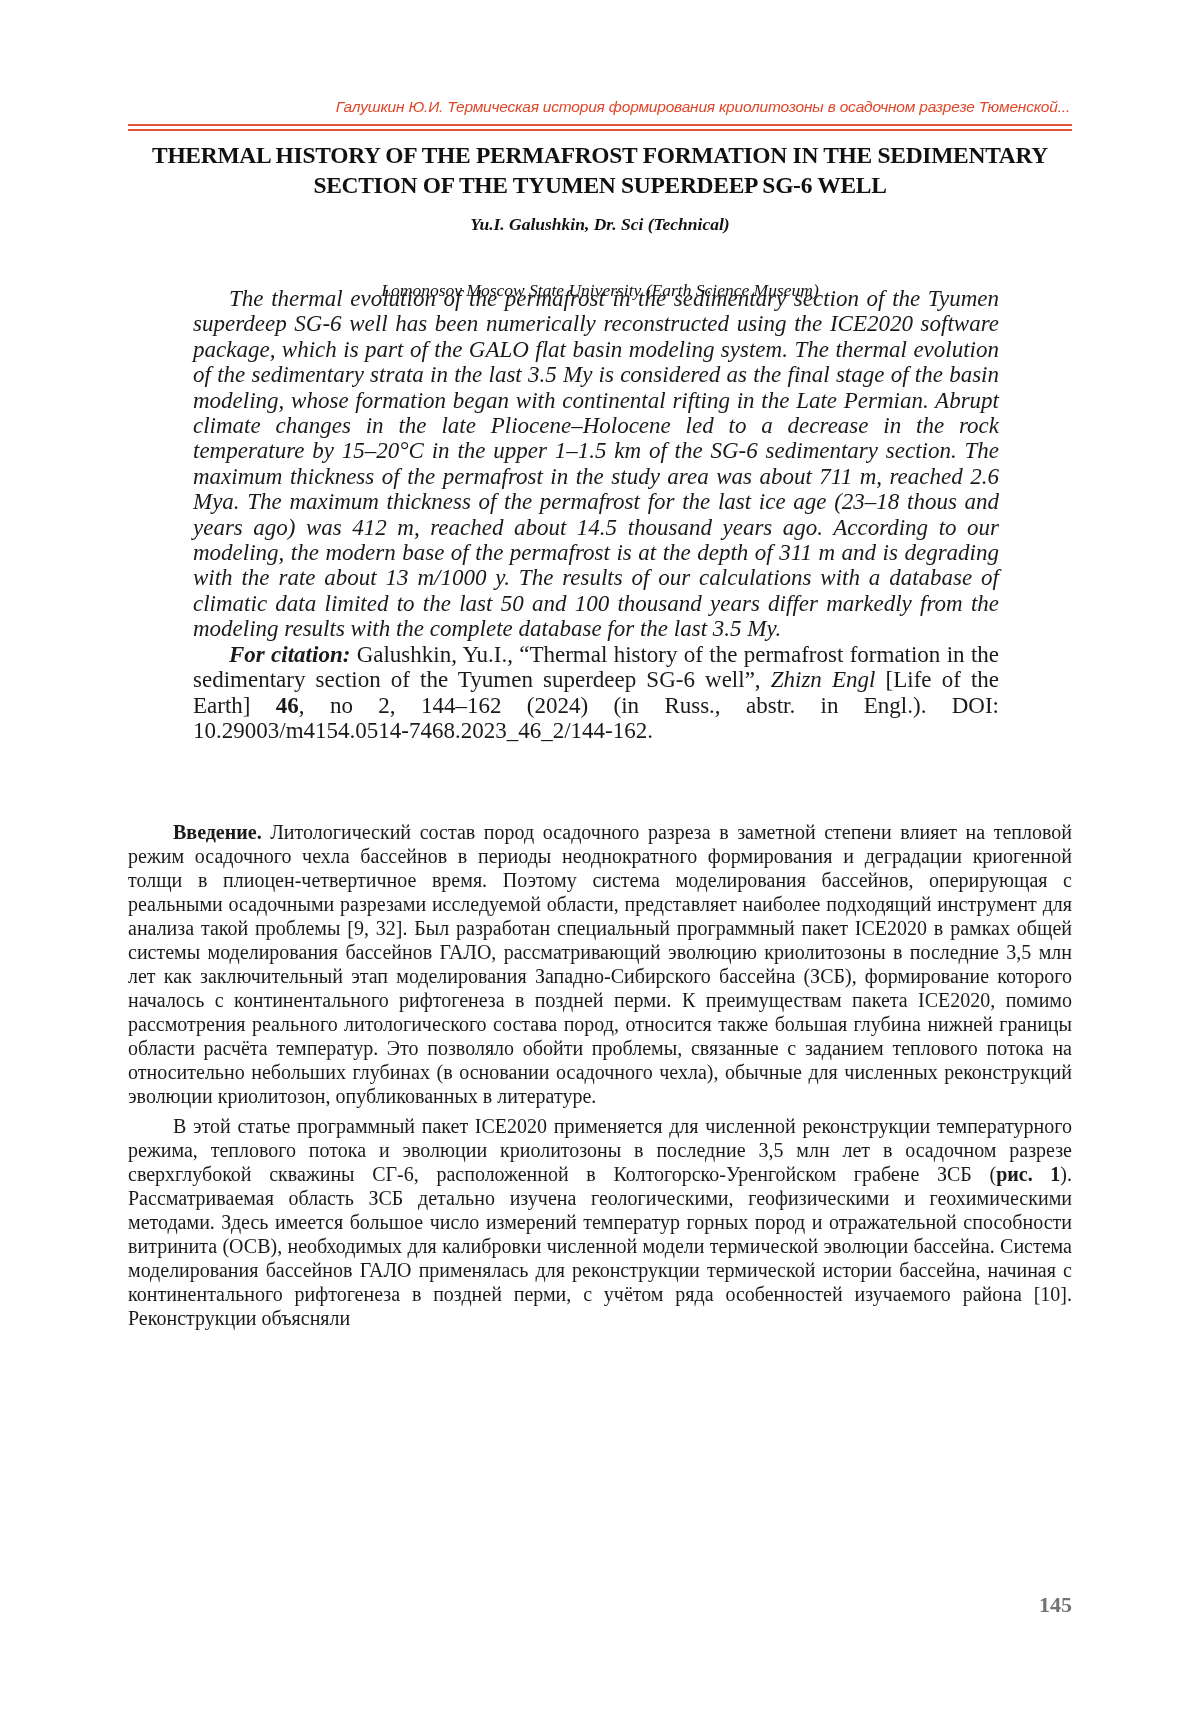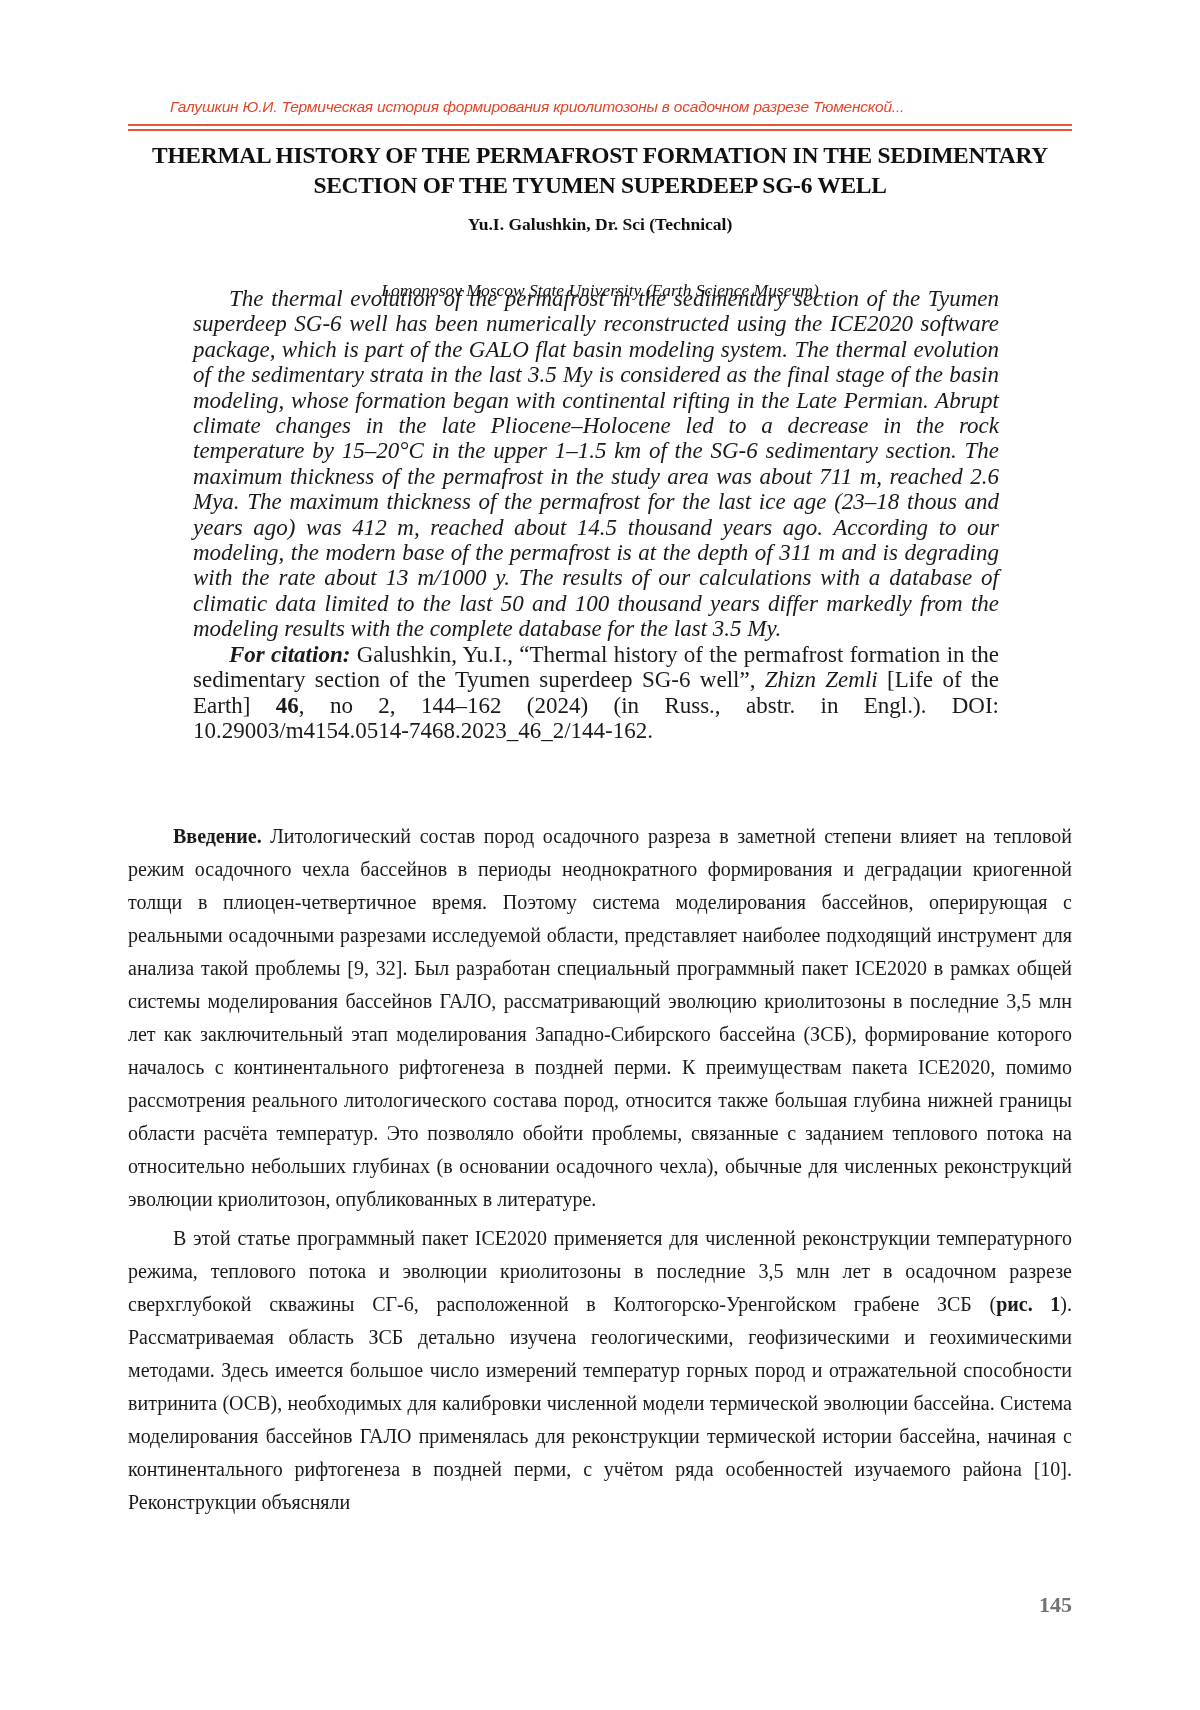--- a/index.html
+++ b/index.html
@@ -2,55 +2,55 @@
 <html><head>
 <meta charset="utf-8">
 <style>
   html, body { margin: 0; padding: 0; background: #ffffff; }
   body { width: 1200px; height: 1710px; position: relative; overflow: hidden; color: #1a1a1a; }
   .page { position: absolute; left: 0; top: 0; width: 1200px; height: 1710px; }
 
   .running-head {
     position: absolute; left: 170px; top: 98px; width: 900px;
     font-family: "Liberation Sans", sans-serif; font-style: italic;
-    font-size: 15.5px; color: #e0472a; white-space: nowrap; text-align: left;
+    font-size: 15.5px; color: #e0472a; white-space: nowrap; text-align: right;
     letter-spacing: -0.2px;
   }
   .head-rule {
     position: absolute; left: 128px; top: 124px; width: 944px; height: 2px; background: #e5553a;
   }
   .head-rule.second { top: 129px; height: 1.5px; }
 
   .title {
     position: absolute; left: 120px; top: 140px; width: 960px; text-align: center;
     font-family: "Liberation Serif", serif; font-weight: bold; font-size: 23.5px;
     line-height: 30px; letter-spacing: -0.3px; color: #111;
   }
   .author {
     position: absolute; left: 120px; top: 214px; width: 960px; text-align: center;
-    font-family: "Liberation Serif", serif; font-weight: bold; font-size: 17.5px; color: #111;
+    font-family: "Liberation Serif", serif; font-weight: bold; font-size: 17.5px; color: #111; font-style: italic;
   }
   .affiliation {
     position: absolute; left: 120px; top: 240px; width: 960px; text-align: center;
     font-family: "Liberation Serif", serif; font-style: italic; font-size: 17.5px; color: #111; margin-top: 40px;
   }
 
   .abstract {
     position: absolute; left: 193px; top: 286px; width: 806px;
     font-family: "Liberation Serif", serif; font-style: italic;
     font-size: 23px; line-height: 25.4px; text-align: justify; color: #1a1a1a;
   }
   .abstract p { margin: 0; text-indent: 36px; }
   .abstract .kw-label, .abstract .cite-label { font-weight: bold; }
   .abstract .citation { font-style: normal; }
   .abstract .citation i { font-style: italic; }
 
   .body-text {
     position: absolute; left: 128px; top: 820px; width: 944px;
-    font-family: "Liberation Serif", serif; font-size: 20px; line-height: 33px;
+    font-family: "Liberation Serif", serif; font-size: 20px; line-height: 24px;
     text-align: justify; color: #1a1a1a;
   }
   .body-text p { margin: 0 0 6px 0; text-indent: 45px; }
   .body-text b { font-weight: bold; }
 
   .page-number {
     position: absolute; left: 1000px; top: 1592px; width: 72px; text-align: right;
     font-family: "Liberation Serif", serif; font-weight: bold; font-size: 22px; color: #737373;
   }
 </style>
@@ -65,21 +65,21 @@
 
   <div class="title">THERMAL HISTORY OF THE PERMAFROST FORMATION IN THE SEDIMENTARY SECTION OF THE TYUMEN SUPERDEEP SG-6 WELL</div>
   <div class="author">Yu.I. Galushkin, Dr. Sci (Technical)</div>
   <div class="affiliation">Lomonosov Moscow State University (Earth Science Museum)</div>
 
   <div class="abstract">
     <p>The thermal evolution of the permafrost in the sedimentary section of the Tyumen superdeep SG-6 well has been numerically reconstructed using the ICE2020 software package, which is part of the GALO flat basin modeling system. The thermal evolution of the sedimentary strata in the last 3.5 My is considered as the final stage of the basin modeling, whose formation began with continental rifting in the Late Permian. Abrupt climate changes in the late Pliocene–Holocene led to a decrease in the rock temperature by 15–20°C in the upper 1–1.5 km of the SG-6 sedimentary section. The maximum thickness of the permafrost in the study area was about 711 m, reached 2.6 Mya. The maximum thickness of the permafrost for the last ice age (23–18 thous and years ago) was 412 m, reached about 14.5 thousand years ago. According to our modeling, the modern base of the permafrost is at the depth of 311 m and is degrading with the rate about 13 m/1000 y. The results of our calculations with a database of climatic data limited to the last 50 and 100 thousand years differ markedly from the modeling results with the complete database for the last 3.5 My.</p>
     <p class="citation">
       <span class="cite-label" style="font-style:italic">For citation:</span>
       <span>Galushkin, Yu.I., “Thermal history of the permafrost formation in the sedimentary section of the Tyumen superdeep SG-6 well”,</span>
-      <i>Zhizn Zemli</i>
+      <i>Zhizn Engl</i>
       <span>[Life of the Earth]</span>
       <b>46</b><span>, no 2, 144–162 (2024) (in Russ., abstr. in Engl.). DOI: 10.29003/m4154.0514-7468.2023_46_2/144-162.</span>
     </p>
   </div>
 
   <div class="body-text">
     <p>
       <b>Введение.</b>
       <span>Литологический состав пород осадочного разреза в заметной степени влияет на тепловой режим осадочного чехла бассейнов в периоды неоднократного формирования и деградации криогенной толщи в плиоцен-четвертичное время. Поэтому система моделирования бассейнов, оперирующая с реальными осадочными разрезами исследуемой области, представляет наиболее подходящий инструмент для анализа такой проблемы [9, 32]. Был разработан специальный программный пакет ICE2020 в рамках общей системы моделирования бассейнов ГАЛО, рассматривающий эволюцию криолитозоны в последние 3,5 млн лет как заключительный этап моделирования Западно-Сибирского бассейна (ЗСБ), формирование которого началось с континентального рифтогенеза в поздней перми. К преимуществам пакета ICE2020, помимо рассмотрения реального литологического состава пород, относится также большая глубина нижней границы области расчёта температур. Это позволяло обойти проблемы, связанные с заданием теплового потока на относительно небольших глубинах (в основании осадочного чехла), обычные для численных реконструкций эволюции криолитозон, опубликованных в литературе.</span>
     </p>

